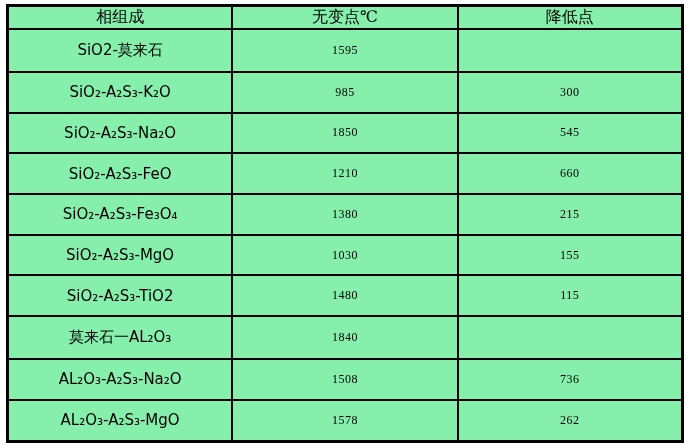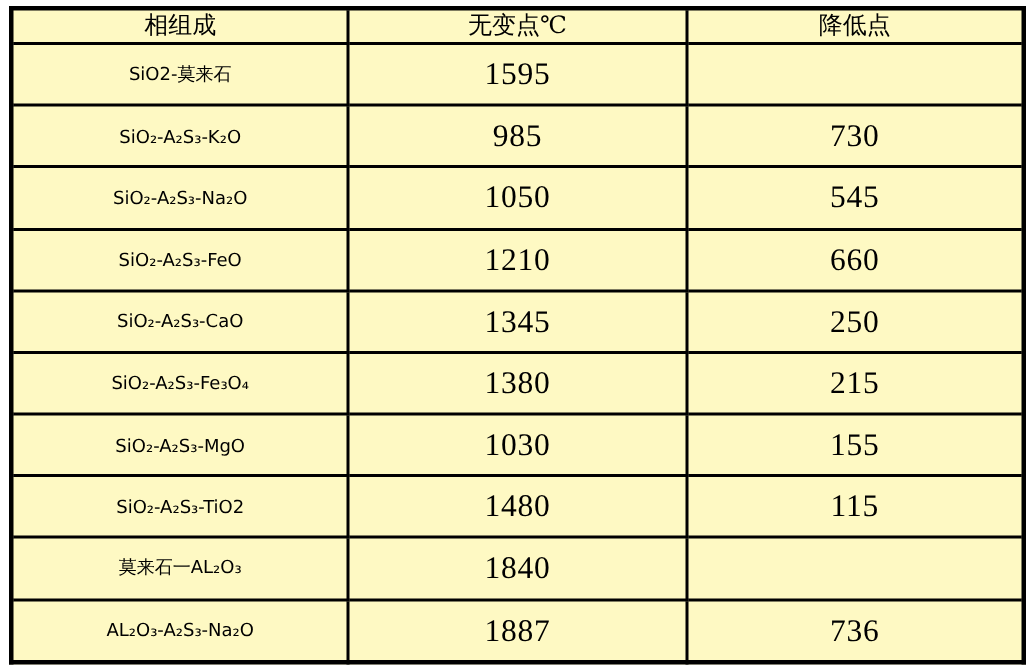--- a/index.html
+++ b/index.html
@@ -18,45 +18,45 @@
   }
   table.phase-table {
     position: absolute;
     left: 6px;
     top: 4px;
     width: 678px;
     height: 439px;
     border-collapse: collapse;
     table-layout: fixed;
     border: 3px solid #000000;
-    background: #fef9c3;
+    background: #86efac;
   }
   .phase-table th,
   .phase-table td {
     border: 2px solid #000000;
     text-align: center;
     vertical-align: middle;
     padding: 0;
     color: #000000;
     overflow: hidden;
     white-space: nowrap;
   }
   .phase-table th {
     font-family: "Liberation Serif", "DejaVu Serif", serif;
     font-size: 16px;
     font-weight: normal;
   }
   .phase-table td.num-cell {
     font-family: "Liberation Serif", "DejaVu Serif", serif;
-    font-size: 21px;
+    font-size: 12px;
     letter-spacing: 0.5px;
   }
   .phase-table td.phase-cell {
     font-family: "DejaVu Sans", "Liberation Sans", sans-serif;
-    font-size: 12px;
+    font-size: 15px;
   }
 </style>
 </head>
 <body>
 
 <div class="page">
   <table class="phase-table">
     <colgroup>
       <col style="width:33.3%">
       <col style="width:33.4%">
@@ -71,36 +71,31 @@
     </thead>
     <tbody>
         <tr>
           <td class="phase-cell">SiO2-莫来石</td>
           <td class="num-cell">1595</td>
           <td class="num-cell"></td>
         </tr>
         <tr>
           <td class="phase-cell">SiO₂-A₂S₃-K₂O</td>
           <td class="num-cell">985</td>
-          <td class="num-cell">730</td>
+          <td class="num-cell">300</td>
         </tr>
         <tr>
           <td class="phase-cell">SiO₂-A₂S₃-Na₂O</td>
-          <td class="num-cell">1050</td>
+          <td class="num-cell">1850</td>
           <td class="num-cell">545</td>
         </tr>
         <tr>
           <td class="phase-cell">SiO₂-A₂S₃-FeO</td>
           <td class="num-cell">1210</td>
           <td class="num-cell">660</td>
-        </tr>
-        <tr>
-          <td class="phase-cell">SiO₂-A₂S₃-CaO</td>
-          <td class="num-cell">1345</td>
-          <td class="num-cell">250</td>
         </tr>
         <tr>
           <td class="phase-cell">SiO₂-A₂S₃-Fe₃O₄</td>
           <td class="num-cell">1380</td>
           <td class="num-cell">215</td>
         </tr>
         <tr>
           <td class="phase-cell">SiO₂-A₂S₃-MgO</td>
           <td class="num-cell">1030</td>
           <td class="num-cell">155</td>
@@ -110,18 +105,23 @@
           <td class="num-cell">1480</td>
           <td class="num-cell">115</td>
         </tr>
         <tr>
           <td class="phase-cell">莫来石一AL₂O₃</td>
           <td class="num-cell">1840</td>
           <td class="num-cell"></td>
         </tr>
         <tr>
           <td class="phase-cell">AL₂O₃-A₂S₃-Na₂O</td>
-          <td class="num-cell">1887</td>
+          <td class="num-cell">1508</td>
           <td class="num-cell">736</td>
+        </tr>
+        <tr>
+          <td class="phase-cell">AL₂O₃-A₂S₃-MgO</td>
+          <td class="num-cell">1578</td>
+          <td class="num-cell">262</td>
         </tr>
       </tbody>
   </table>
 </div>
 
 </body></html>

